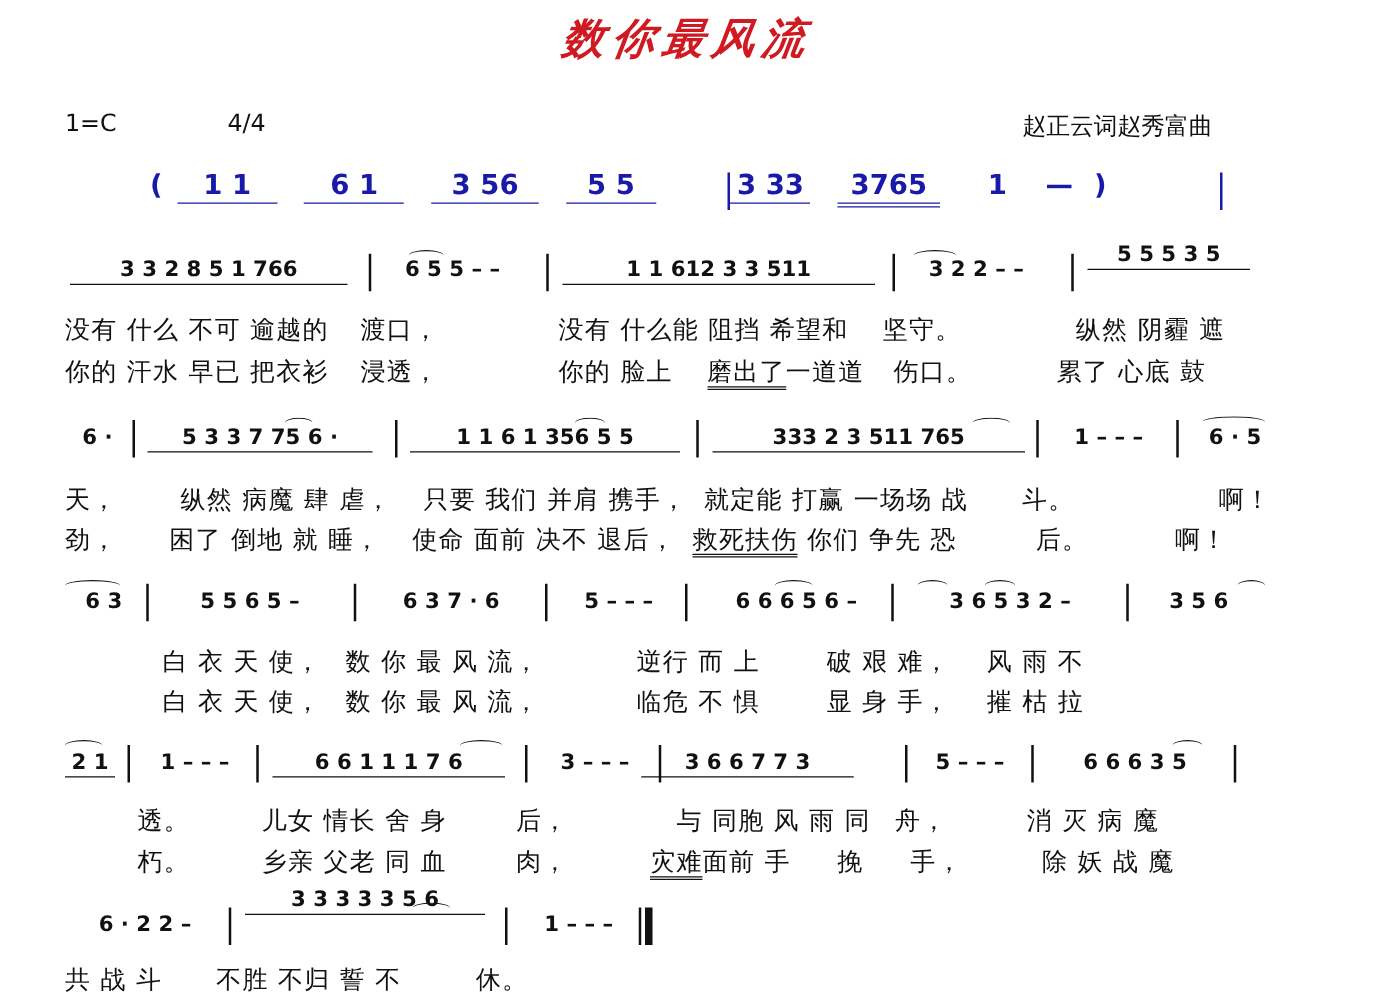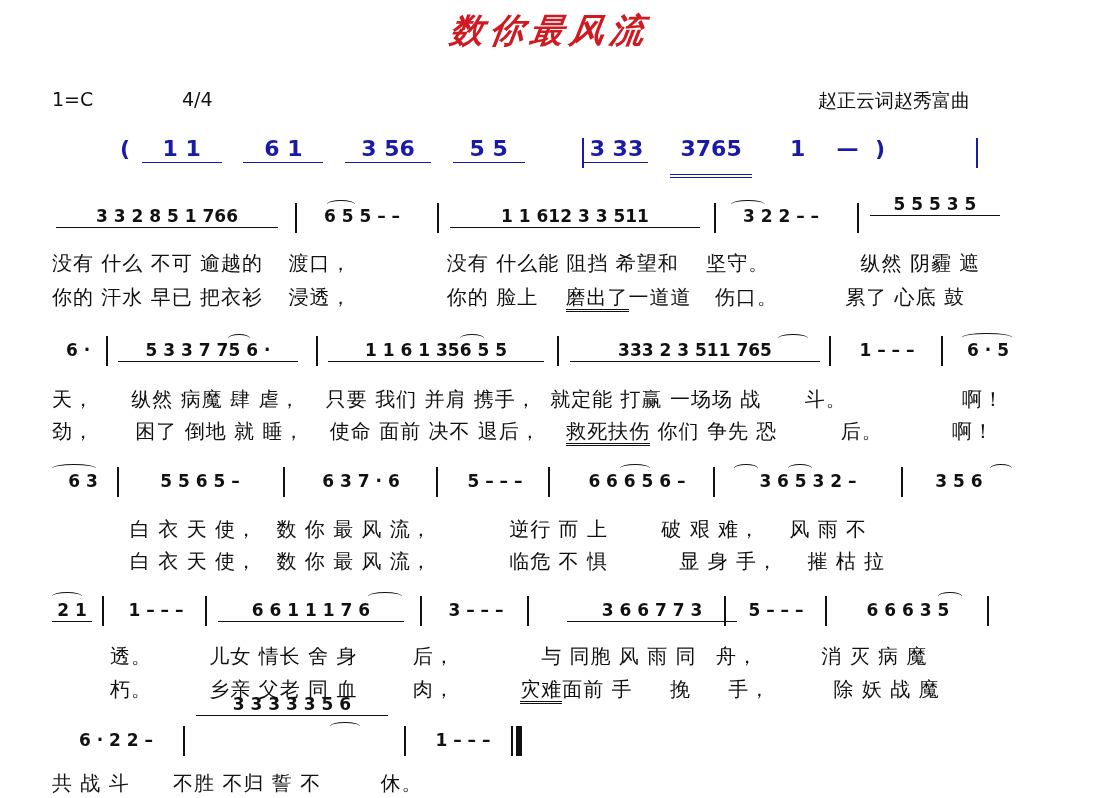--- a/index.html
+++ b/index.html
@@ -12,21 +12,21 @@
     left: 0; width: 1100px; top: 8px; text-align: center; font-family: "DejaVu Serif", serif;
     font-size: 34px; font-style: italic; font-weight: bold; color: #d01a22; letter-spacing: 6px;
     transform: skewX(-8deg);
   }
   .meta { font-size: 19px; top: 88px; }
   .credit { font-size: 19px; top: 88px; left: 818px; }
   .intro { top: 136px; left: 120px; font-size: 22px; font-weight: bold; color: #1a1aa8; height: 36px; }
   .row-notes { font-size: 17px; font-weight: bold; height: 30px; }
   .note { display: inline-block; position: relative; text-align: center; }
   .ul { border-bottom: 1.5px solid currentColor; padding-bottom: 1px; }
-  .uul { border-bottom: 4px double currentColor; padding-bottom: 13px; }
+  .uul { border-bottom: 4px double currentColor; padding-bottom: 1px; }
   .bar { position: absolute; width: 2px; background: #111; }
   .bar.blue { background: #1a1aa8; }
   .slur { position: absolute; border-top: 1.5px solid #111; border-radius: 50% 50% 0 0; height: 8px; }
   .lyric { font-size: 20px; letter-spacing: 1px; }
   .underlined { border-bottom: 3px double #111; }
   .final-bar { position: absolute; width: 6px; background: #111; }
 </style>
 </head>
 <body>
 
@@ -111,31 +111,31 @@
   <span class="note" style="width:90px">1 – – –</span>
 </div>
 <div class="bar" style="left:941px;top:336px;height:30px"></div>
 <div class="abs row-notes" style="top:340px;left:958px">
   <span class="note" style="width:60px">6 · 5</span>
 </div>
 <div class="slur" style="left:962px;top:333px;width:50px"></div>
 
 <div class="abs lyric" style="top:386px;left:52px">
   <span>天，</span>
-  <span style="margin-left:30px">纵然 病魔 肆 虐，</span>
+  <span style="margin-left:43px">纵然 病魔 肆 虐，</span>
   <span style="margin-left:18px">只要 我们 并肩 携手，</span>
   <span style="margin-left:6px">就定能 打赢 一场场 战</span>
   <span style="margin-left:36px">斗。</span>
   <span style="margin-left:108px">啊！</span>
 </div>
 <div class="abs lyric" style="top:418px;left:52px">
   <span>劲，</span>
   <span style="margin-left:34px">困了 倒地 就 睡，</span>
   <span style="margin-left:18px">使命 面前 决不 退后，</span>
-  <span class="underlined" style="margin-left:18px">救死扶伤</span>
+  <span class="underlined" style="margin-left:6px">救死扶伤</span>
   <span>你们 争先 恐</span>
   <span style="margin-left:56px">后。</span>
   <span style="margin-left:62px">啊！</span>
 </div>
 
 <div class="abs row-notes" style="top:471px;left:58px">
   <span class="note" style="width:50px">6 3</span>
 </div>
 <div class="slur" style="left:52px;top:464px;width:44px"></div>
 <div class="bar" style="left:117px;top:467px;height:30px"></div>
@@ -171,21 +171,21 @@
   <span>白 衣 天 使，</span>
   <span style="margin-left:12px">数 你 最  风  流，</span>
   <span style="margin-left:70px">逆行 而  上</span>
   <span style="margin-left:46px">破  艰  难，</span>
   <span style="margin-left:22px">风 雨 不</span>
 </div>
 <div class="abs lyric" style="top:548px;left:130px">
   <span>白 衣 天 使，</span>
   <span style="margin-left:12px">数 你 最  风  流，</span>
   <span style="margin-left:70px">临危 不  惧</span>
-  <span style="margin-left:64px">显  身  手，</span>
+  <span style="margin-left:46px">显  身  手，</span>
   <span style="margin-left:22px">摧 枯 拉</span>
 </div>
 
 <div class="abs row-notes" style="top:600px;left:52px">
   <span class="note ul" style="width:40px">2 1</span>
 </div>
 <div class="slur" style="left:52px;top:592px;width:30px"></div>
 <div class="bar" style="left:102px;top:596px;height:30px"></div>
 <div class="abs row-notes" style="top:600px;left:118px">
   <span class="note" style="width:76px">1 – – –</span>
@@ -193,21 +193,21 @@
 <div class="bar" style="left:205px;top:596px;height:30px"></div>
 <div class="abs row-notes" style="top:600px;left:218px">
   <span class="note ul" style="width:186px">6 6  1 1  1  7  6</span>
 </div>
 <div class="slur" style="left:368px;top:592px;width:34px"></div>
 <div class="bar" style="left:420px;top:596px;height:30px"></div>
 <div class="abs row-notes" style="top:600px;left:436px">
   <span class="note" style="width:80px">3 – – –</span>
 </div>
 <div class="bar" style="left:527px;top:596px;height:30px"></div>
-<div class="abs row-notes" style="top:600px;left:567px">
+<div class="abs row-notes" style="top:600px;left:513px">
   <span class="note ul" style="width:170px">3  6 6  7  7  3</span>
 </div>
 <div class="bar" style="left:724px;top:596px;height:30px"></div>
 <div class="abs row-notes" style="top:600px;left:736px">
   <span class="note" style="width:80px">5 – – –</span>
 </div>
 <div class="bar" style="left:825px;top:596px;height:30px"></div>
 <div class="abs row-notes" style="top:600px;left:838px">
   <span class="note" style="width:140px">6  6  6  3 5</span>
 </div>
@@ -229,21 +229,21 @@
   <span class="underlined" style="margin-left:58px">灾难</span><span>面前 手</span>
   <span style="margin-left:30px">挽</span>
   <span style="margin-left:30px">手，</span>
   <span style="margin-left:56px">除 妖 战 魔</span>
 </div>
 
 <div class="abs row-notes" style="top:730px;left:56px">
   <span class="note" style="width:120px">6 · 2  2 –</span>
 </div>
 <div class="bar" style="left:183px;top:726px;height:30px"></div>
-<div class="abs row-notes" style="top:694px;left:196px">
+<div class="abs row-notes" style="top:710px;left:196px">
   <span class="note ul" style="width:192px">3 3  3 3  3  5  6</span>
 </div>
 <div class="slur" style="left:330px;top:722px;width:30px"></div>
 <div class="bar" style="left:404px;top:726px;height:30px"></div>
 <div class="abs row-notes" style="top:730px;left:418px">
   <span class="note" style="width:90px">1 – – –</span>
 </div>
 <div class="bar" style="left:511px;top:726px;height:30px"></div>
 <div class="final-bar" style="left:516px;top:726px;height:30px"></div>
 

